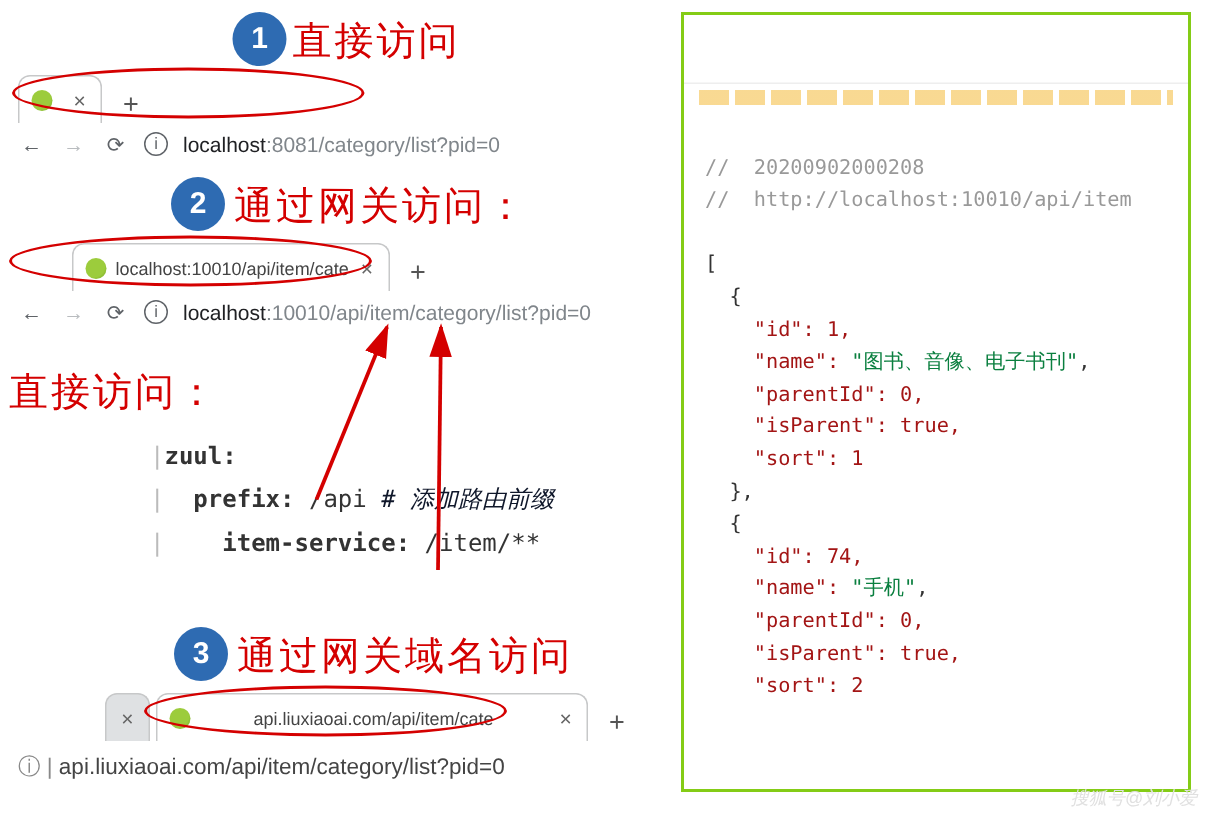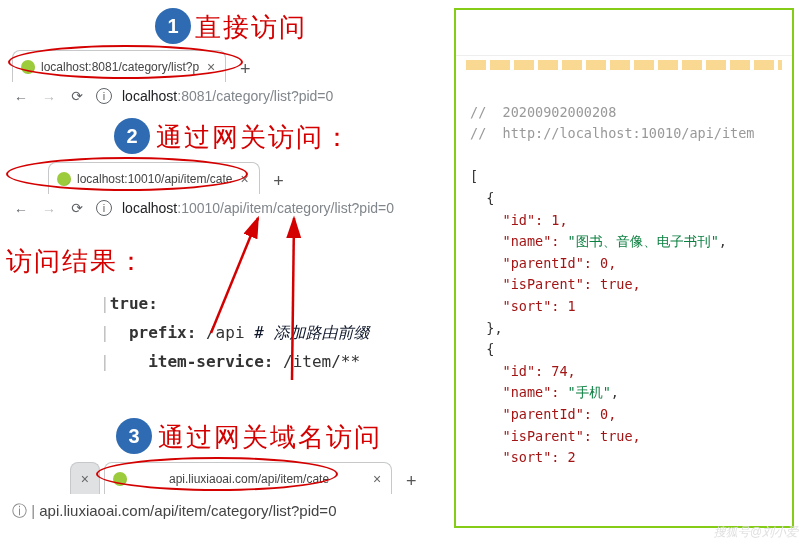--- a/index.html
+++ b/index.html
@@ -133,21 +133,20 @@
 <body>
 
 <div class="badge-numbered" style="left:155px; top:8px;">
     <span>1</span>
   </div>
 <div class="red-heading" style="left:195px; top:10px;">直接访问</div>
 
 <div class="tab-row" style="left:12px; top:48px;">
   <div class="tab active">
     <span class="favicon"></span>
-    <span>localhost:8081/category/list?p</span>
     <span class="tab-close">×</span>
   </div>
   <div class="newtab">
       <span>+</span>
     </div>
 </div>
 
 <div class="addr-row" style="left:12px; top:88px;">
   <span class="nav-icon">←</span>
   <span class="nav-icon" style="color:#b9bcbf">→</span>
@@ -183,23 +182,23 @@
   <span class="nav-icon">⟳</span>
   <span class="info-circle">
       <span>i</span>
     </span>
   <span class="url-text">
     <span>localhost</span><span class="dim">:10010/api/item/category/list?pid=0</span>
   </span>
 </div>
 <div class="ellipse" style="left:6px; top:157px; width:242px; height:34px;"></div>
 
-<div class="red-heading" style="left:6px; top:244px;">访问结果：</div>
+<div class="red-heading" style="left:6px; top:244px;">直接访问：</div>
 <div class="config-code" style="left:100px; top:290px;">
-  <div><span class="pipe">|</span><span class="bold">true:</span></div>
+  <div><span class="pipe">|</span><span class="bold">zuul:</span></div>
   <div><span class="pipe">|</span>&nbsp;&nbsp;<span class="bold">prefix:</span><span> /api </span><span class="comment"># 添加路由前缀</span></div>
   <div><span class="pipe">|</span>&nbsp;&nbsp;&nbsp;&nbsp;<span class="bold">item-service:</span><span> /item/**</span></div>
 </div>
 
 <div class="badge-numbered" style="left:116px; top:418px;">
     <span>3</span>
   </div>
 <div class="red-heading" style="left:158px; top:420px;">通过网关域名访问</div>
 
 <div class="tab-row" style="left:70px; top:460px;">

